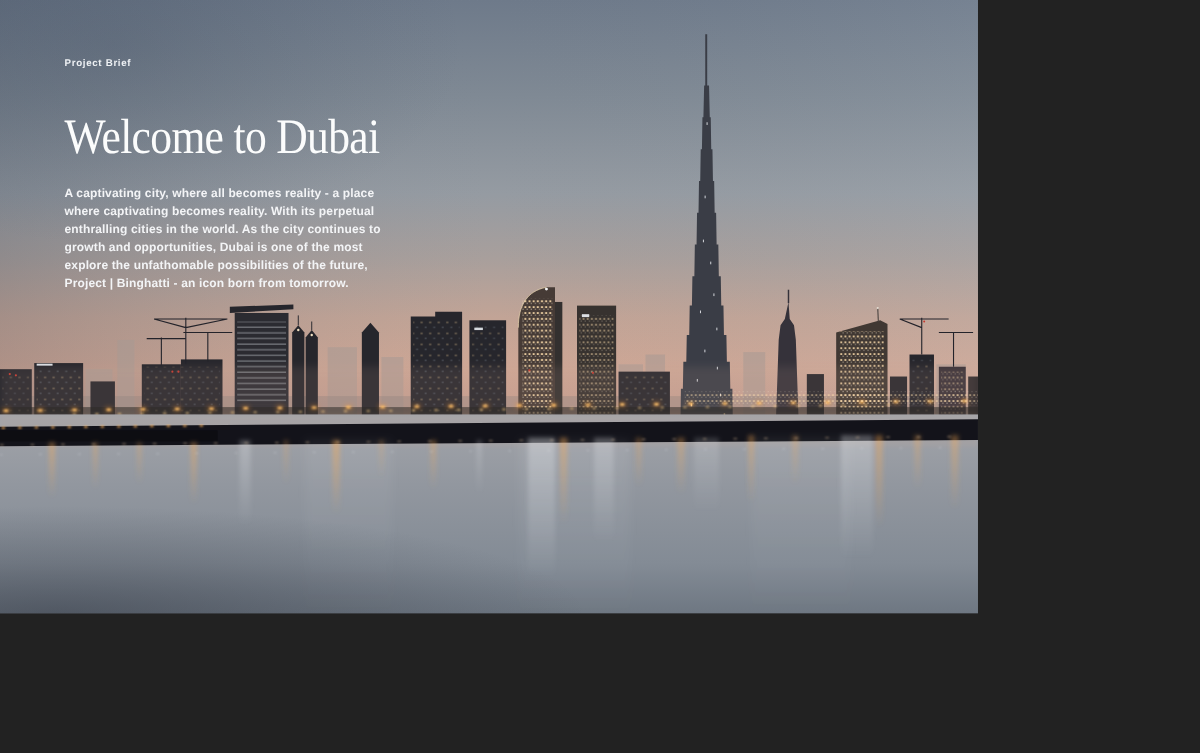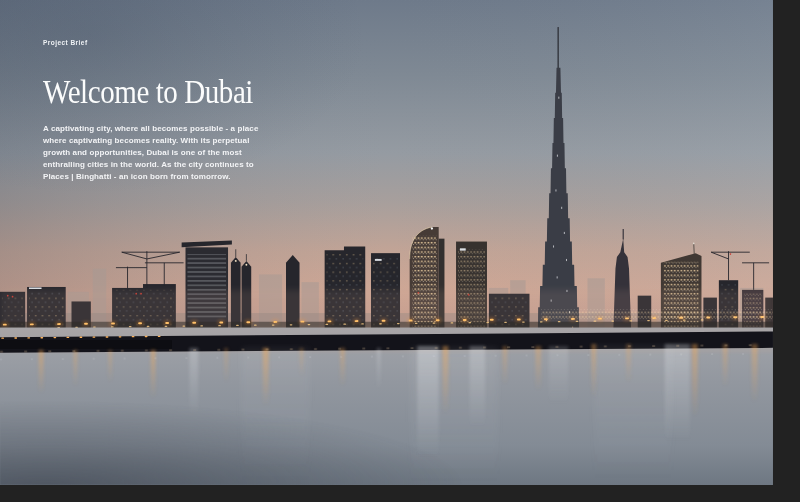--- a/index.html
+++ b/index.html
@@ -1,17 +1,17 @@
 <!DOCTYPE html>
 <html><head>
 <meta charset="utf-8">
 <style>
   html,body{margin:0;padding:0;background:#222;}
   .stage{
-    position:relative;width:773px;height:502px;overflow:hidden;
+    position:relative;width:652px;height:502px;overflow:hidden;
     font-family:"Liberation Sans",sans-serif;
   }
   .photo{position:absolute;inset:0;display:block;}
   .copy{
     position:absolute;left:43px;top:40px;width:260px;color:#f5f6f7;
   }
   .kicker{
     font-size:6.5px;font-weight:700;letter-spacing:.45px;line-height:1;
     color:#eef1f4;
   }
@@ -243,20 +243,21 @@
     </g>
     <path d="M0,364 L800,357" stroke="#ffdcae" stroke-width="1" stroke-dasharray="3 22" opacity=".45" filter="url(#b1)"></path>
     <path d="M0,372 L800,366" stroke="#e9edf2" stroke-width="1" stroke-dasharray="2 30" opacity=".3" filter="url(#b1)"></path>
     <rect x="0" y="339" width="800" height="163" fill="url(#blcorner)"></rect>
   </svg>
 
   <div class="copy">
     <div class="kicker">Project Brief</div>
     <h1 class="title" style="margin:29px 0 0 0">Welcome to Dubai</h1>
     <div class="intro">
-      <div>A captivating city, where all becomes possible - a place</div>
+      <div>A captivating city, where all becomes reality - a place</div>
       <div>where captivating becomes reality. With its perpetual</div>
+      <div>enthralling cities in the world. As the city continues to</div>
       <div>growth and opportunities, Dubai is one of the most</div>
-      <div>enthralling cities in the world. As the city continues to</div>
-      <div>Places | Binghatti - an icon born from tomorrow.</div>
+      <div>explore the unfathomable possibilities of the future,</div>
+      <div>Project | Binghatti - an icon born from tomorrow.</div>
     </div>
   </div>
 </div>
 
 </body></html>

